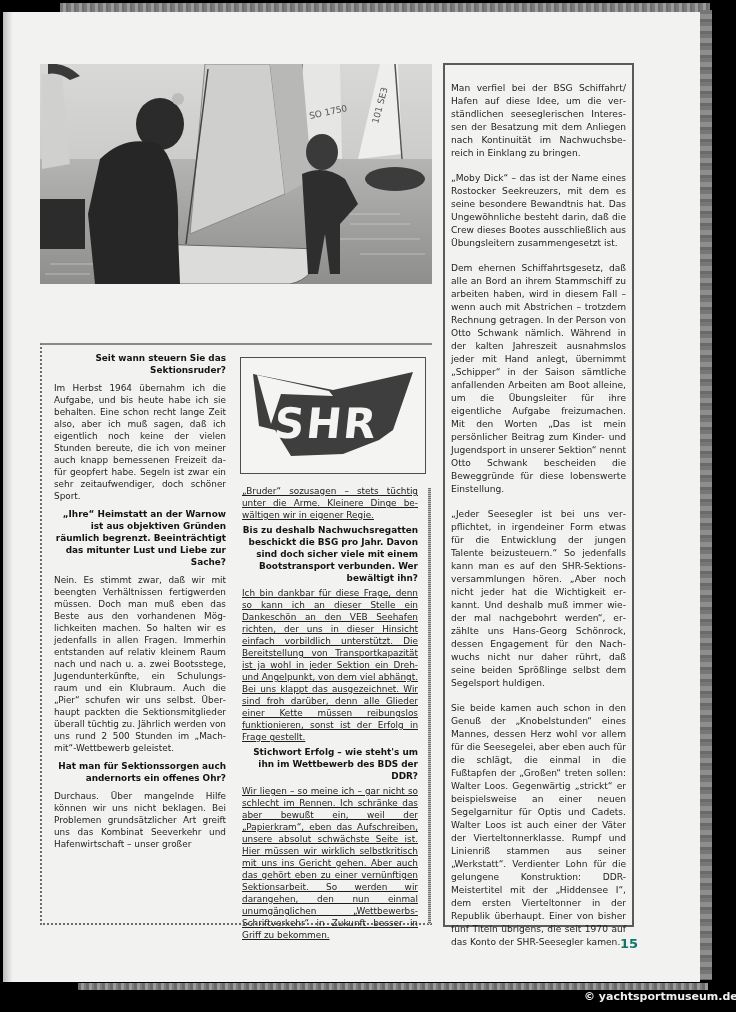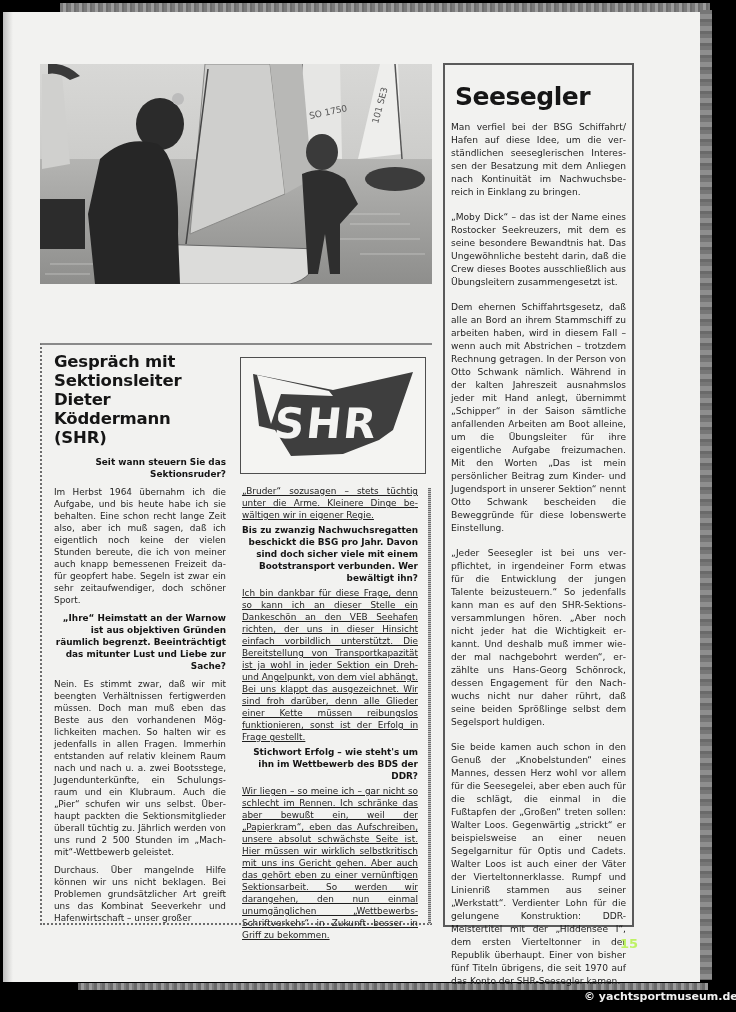--- a/index.html
+++ b/index.html
@@ -34,21 +34,21 @@
 
   .headline { font-weight: bold; font-size: 16.5px; line-height: 19px; color: #151515; margin-bottom: 9px; letter-spacing: -0.2px; }
   .q { font-weight: bold; font-size: 8.9px; line-height: 12px; margin-bottom: 6px; color: #141414; text-align: right; }
   .a { font-size: 8.9px; line-height: 12px; text-align: justify; margin-bottom: 6px; }
   .col-mid .q { margin-bottom: 3px; }
   .col-mid .a { margin-bottom: 3px; text-decoration: underline; }
 
   .logo-box { position: absolute; left: 240px; top: 357px; width: 186px; height: 117px; border: 1.5px solid #4e4e4e; background: #f4f4f2; }
   .logo-box svg { display: block; }
 
-  .page-number { position: absolute; left: 620px; top: 936px; font-size: 13px; font-weight: bold; color: #bef264; text-align: center; }
+  .page-number { position: absolute; left: 620px; top: 936px; font-size: 13px; font-weight: bold; color: #0f766e; text-align: center; }
   .copyright { position: absolute; left: 584px; top: 990px; font-size: 11px; font-weight: bold; color: #f0f0f0; white-space: nowrap; }
 </style>
 </head>
 <body>
 
 <div class="scan-top"></div>
 <div class="page"></div>
 <div class="spine"></div>
 <div class="scan-right"></div>
 <div class="scan-bottom"></div>
@@ -98,50 +98,49 @@
     <circle cx="138" cy="35" r="6" fill="#bcbcbc"></circle>
     <path d="M60 95 Q85 70 118 80 Q140 95 138 170 L140 220 L55 220 L48 150 Z" fill="#262626"></path>
 
     <ellipse cx="282" cy="88" rx="16" ry="18" fill="#3a3a3a"></ellipse>
     <path d="M262 110 Q285 100 305 115 L318 140 L300 160 L300 210 L290 210 L285 170 L278 210 L268 210 L265 160 Z" fill="#2e2e2e"></path>
   </svg>
 </div>
 
 <div class="sidebar-box"></div>
 <div class="sidebar-inner">
-  <h2 class="sidebar-title">Seesegler</h2>
   <p>Man verfiel bei der BSG Schiffahrt/ Hafen auf diese Idee, um die ver­ständlichen seeseglerischen Interes­sen der Besatzung mit dem Anliegen nach Kontinuität im Nachwuchsbe­reich in Einklang zu bringen.</p>
   <p>„Moby Dick“ – das ist der Name eines Rostocker Seekreuzers, mit dem es seine besondere Bewandtnis hat. Das Ungewöhnliche besteht dar­in, daß die Crew dieses Bootes aus­schließlich aus Übungsleitern zusam­mengesetzt ist.</p>
   <p>Dem ehernen Schiffahrtsgesetz, daß alle an Bord an ihrem Stammschiff zu arbeiten haben, wird in diesem Fall – wenn auch mit Abstrichen – trotzdem Rechnung getragen. In der Person von Otto Schwank nämlich. Während in der kalten Jahreszeit ausnahmslos jeder mit Hand anlegt, übernimmt „Schipper“ in der Saison sämtliche anfallenden Arbeiten am Boot alleine, um die Übungsleiter für ihre eigentliche Aufgabe freizu­machen. Mit den Worten „Das ist mein persönlicher Beitrag zum Kin­der- und Jugendsport in unserer Sektion“ nennt Otto Schwank be­scheiden die Beweggründe für diese lobenswerte Einstellung.</p>
   <p>„Jeder Seesegler ist bei uns ver­pflichtet, in irgendeiner Form etwas für die Entwicklung der jungen Talente beizusteuern.“ So jedenfalls kann man es auf den SHR-Sektions­versammlungen hören. „Aber noch nicht jeder hat die Wichtigkeit er­kannt. Und deshalb muß immer wie­der mal nachgebohrt werden“, er­zählte uns Hans-Georg Schönrock, dessen Engagement für den Nach­wuchs nicht nur daher rührt, daß seine beiden Sprößlinge selbst dem Segelsport huldigen.</p>
   <p>Sie beide kamen auch schon in den Genuß der „Knobelstunden“ eines Mannes, dessen Herz wohl vor allem für die Seesegelei, aber eben auch für die schlägt, die einmal in die Fußtapfen der „Großen“ treten sol­len: Walter Loos. Gegenwärtig „strickt“ er beispielsweise an einer neuen Segelgarnitur für Optis und Cadets. Walter Loos ist auch einer der Väter der Vierteltonnerklasse. Rumpf und Linienriß stammen aus seiner „Werkstatt“. Verdienter Lohn für die gelungene Konstruktion: DDR-Meistertitel mit der „Hidden­see I“, dem ersten Vierteltonner in der Republik überhaupt. Einer von bisher fünf Titeln übrigens, die seit 1970 auf das Konto der SHR-See­segler kamen.</p>
 </div>
 
 <div class="interview-box"></div>
 <div class="mid-rule"></div>
 
 <div class="col-left">
-  <h1 class="headline">Gespräch mit Sektionsleiter Dieter Köddermann (SHR)</h1>
   <p class="q">Seit wann steuern Sie das Sektionsruder?</p>
   <p class="a">Im Herbst 1964 übernahm ich die Aufgabe, und bis heute habe ich sie behalten. Eine schon recht lange Zeit also, aber ich muß sagen, daß ich eigentlich noch keine der vielen Stunden bereute, die ich von meiner auch knapp bemessenen Freizeit da­für geopfert habe. Segeln ist zwar ein sehr zeitaufwendiger, doch schö­ner Sport.</p>
   <p class="q">„Ihre“ Heimstatt an der Warnow ist aus objektiven Gründen räumlich be­grenzt. Beeinträchtigt das mitunter Lust und Liebe zur Sache?</p>
   <p class="a">Nein. Es stimmt zwar, daß wir mit beengten Verhältnissen fertigwerden müssen. Doch man muß eben das Beste aus den vorhandenen Mög­lichkeiten machen. So halten wir es jedenfalls in allen Fragen. Immerhin entstanden auf relativ kleinem Raum nach und nach u. a. zwei Bootsstege, Jugendunterkünfte, ein Schulungs­raum und ein Klubraum. Auch die „Pier“ schufen wir uns selbst. Über­haupt packten die Sektionsmitglie­der überall tüchtig zu. Jährlich wer­den von uns rund 2 500 Stunden im „Mach-mit“-Wettbewerb geleistet.</p>
+  <p class="q">Hat man für Sektionssorgen auch andernorts ein offenes Ohr?</p>
   <p class="a">Durchaus. Über mangelnde Hilfe können wir uns nicht beklagen. Bei Problemen grundsätzlicher Art greift uns das Kombinat Seeverkehr und Hafenwirtschaft – unser großer</p>
 </div>
 
 <div class="logo-box">
   <svg width="183" height="114" viewBox="0 0 183 114">
     <polygon points="12,16 92,32 172,14 152,72 138,82 102,96 50,98 34,72 18,68" fill="#3e3e3e"></polygon>
     <polygon points="16,17 88,33 92,38 40,36 30,66" fill="#f4f4f2"></polygon>
     <text x="92" y="80" text-anchor="middle" font-family="DejaVu Sans, sans-serif" font-weight="bold" font-size="42" fill="#f4f4f2" letter-spacing="2" transform="skewX(-6)">SHR</text>
   </svg>
 </div>
 
 <div class="col-mid">
   <p class="a">„Bruder“ sozusagen – stets tüchtig unter die Arme. Kleinere Dinge be­wältigen wir in eigener Regie.</p>
-  <p class="q">Bis zu zwanzig Nachwuchsregatten beschickt die BSG pro Jahr. Davon sind doch sicher viele mit einem Bootstransport verbunden. Wer be­wältigt ihn?</p>
+  <p class="q">Bis zu deshalb Nachwuchsregatten beschickt die BSG pro Jahr. Davon sind doch sicher viele mit einem Bootstransport verbunden. Wer be­wältigt ihn?</p>
   <p class="a">Ich bin dankbar für diese Frage, denn so kann ich an dieser Stelle ein Dankeschön an den VEB See­hafen richten, der uns in dieser Hin­sicht einfach vorbildlich unterstützt. Die Bereitstellung von Transportka­pazität ist ja wohl in jeder Sektion ein Dreh- und Angelpunkt, von dem viel abhängt. Bei uns klappt das ausgezeichnet. Wir sind froh darüber, denn alle Glieder einer Kette müs­sen reibungslos funktionieren, sonst ist der Erfolg in Frage gestellt.</p>
   <p class="q">Stichwort Erfolg – wie steht's um ihn im Wettbewerb des BDS der DDR?</p>
   <p class="a">Wir liegen – so meine ich – gar nicht so schlecht im Rennen. Ich schränke das aber bewußt ein, weil der „Papierkram“, eben das Auf­schreiben, unsere absolut schwächste Seite ist. Hier müssen wir wirklich selbstkritisch mit uns ins Gericht ge­hen. Aber auch das gehört eben zu einer vernünftigen Sektionsarbeit. So werden wir darangehen, den nun einmal unumgänglichen „Wettbe­werbs-Schriftverkehr“ in Zukunft bes­ser in Griff zu bekommen.</p>
 </div>
 
 <div class="page-number">15</div>
 <div class="copyright">© yachtsportmuseum.de</div>
 
 </body></html>

